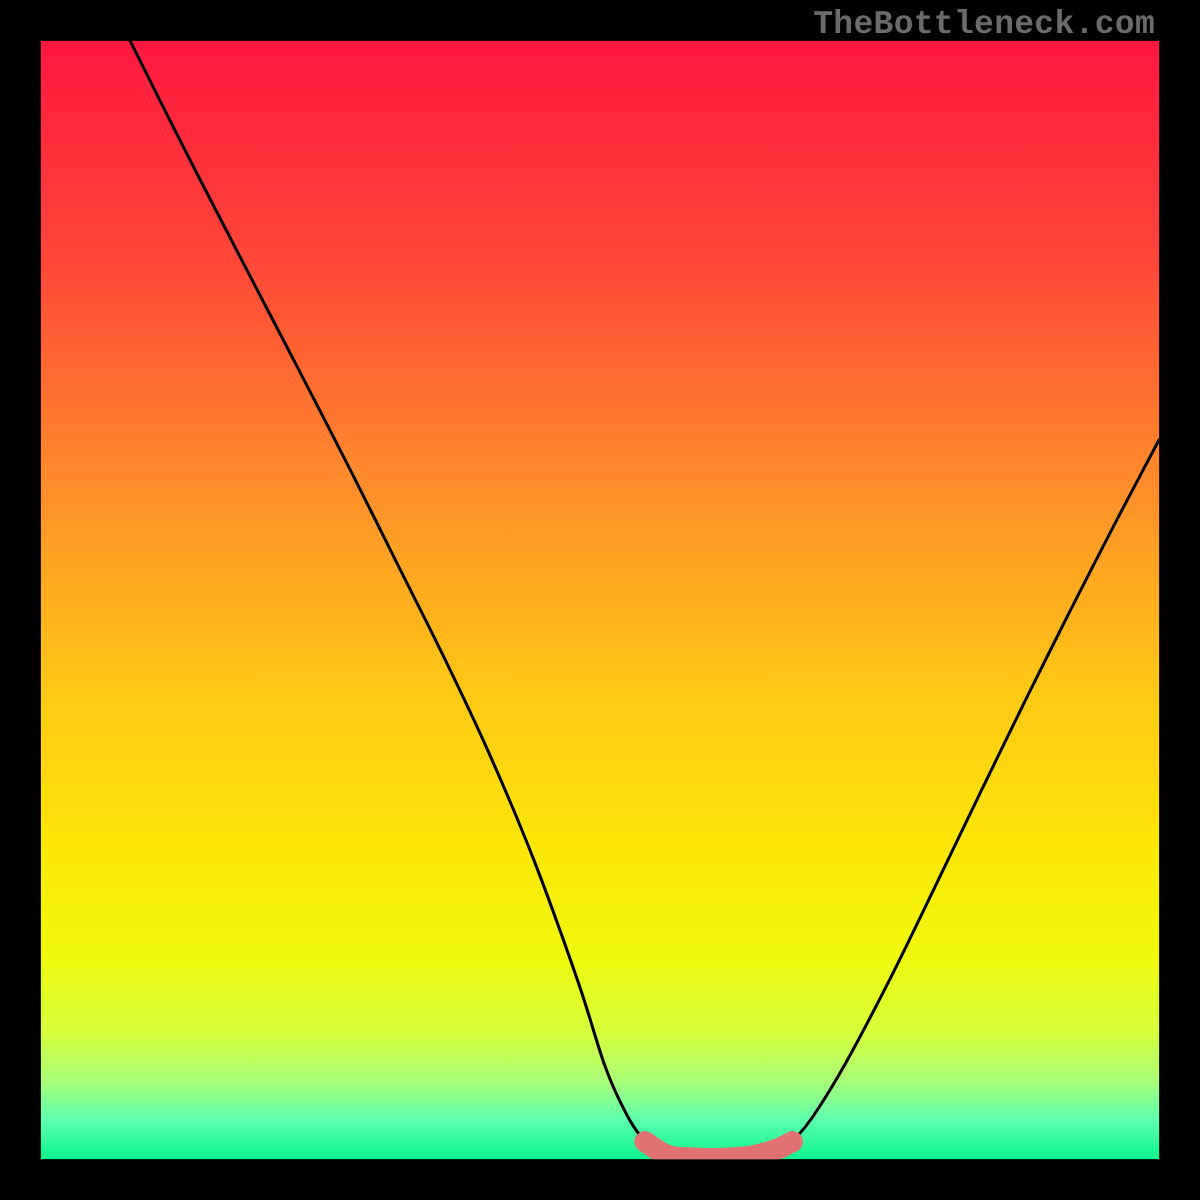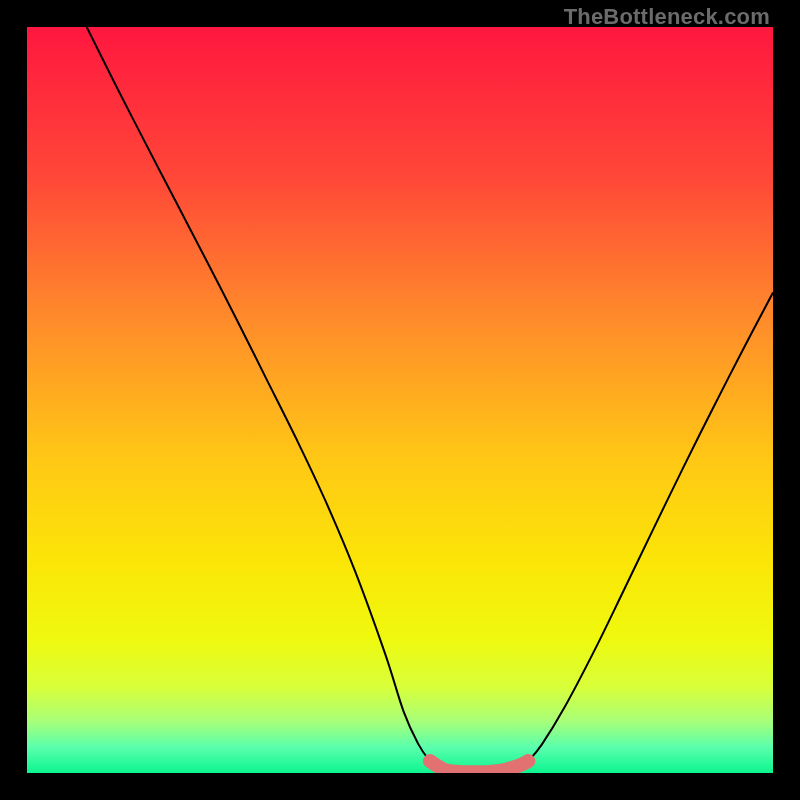--- a/index.html
+++ b/index.html
@@ -23,21 +23,21 @@
     top: 27px;
     left: 27px;
     width: 746px;
     height: 746px;
     overflow: hidden;
   }
   .watermark {
     position: absolute;
     top: 4px;
     right: 30px;
-    font-family: Liberation Sans, sans-serif;
+    font-family: Liberation Mono, monospace;
     font-weight: bold;
     font-size: 22px;
     color: #6b6b6b;
     letter-spacing: 0.2px;
   }
   svg {
     display: block;
   }
 </style>
 </head>

